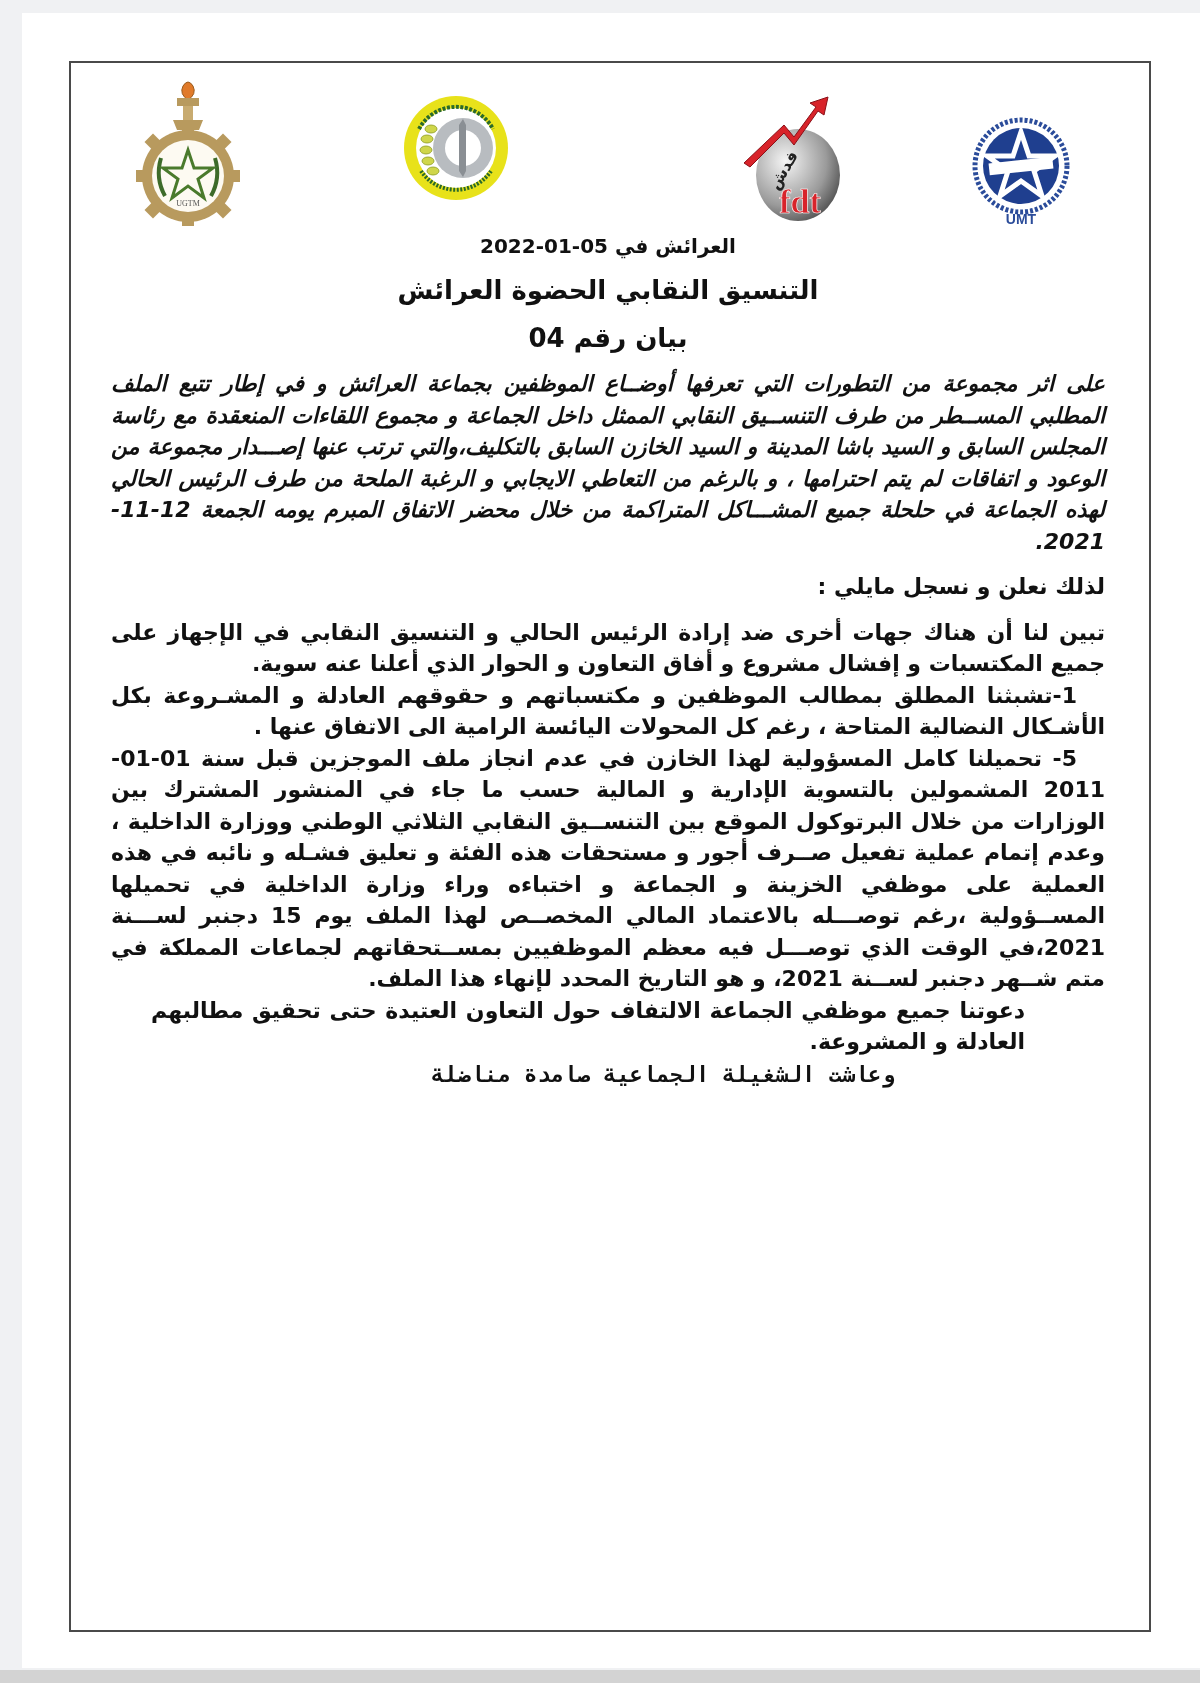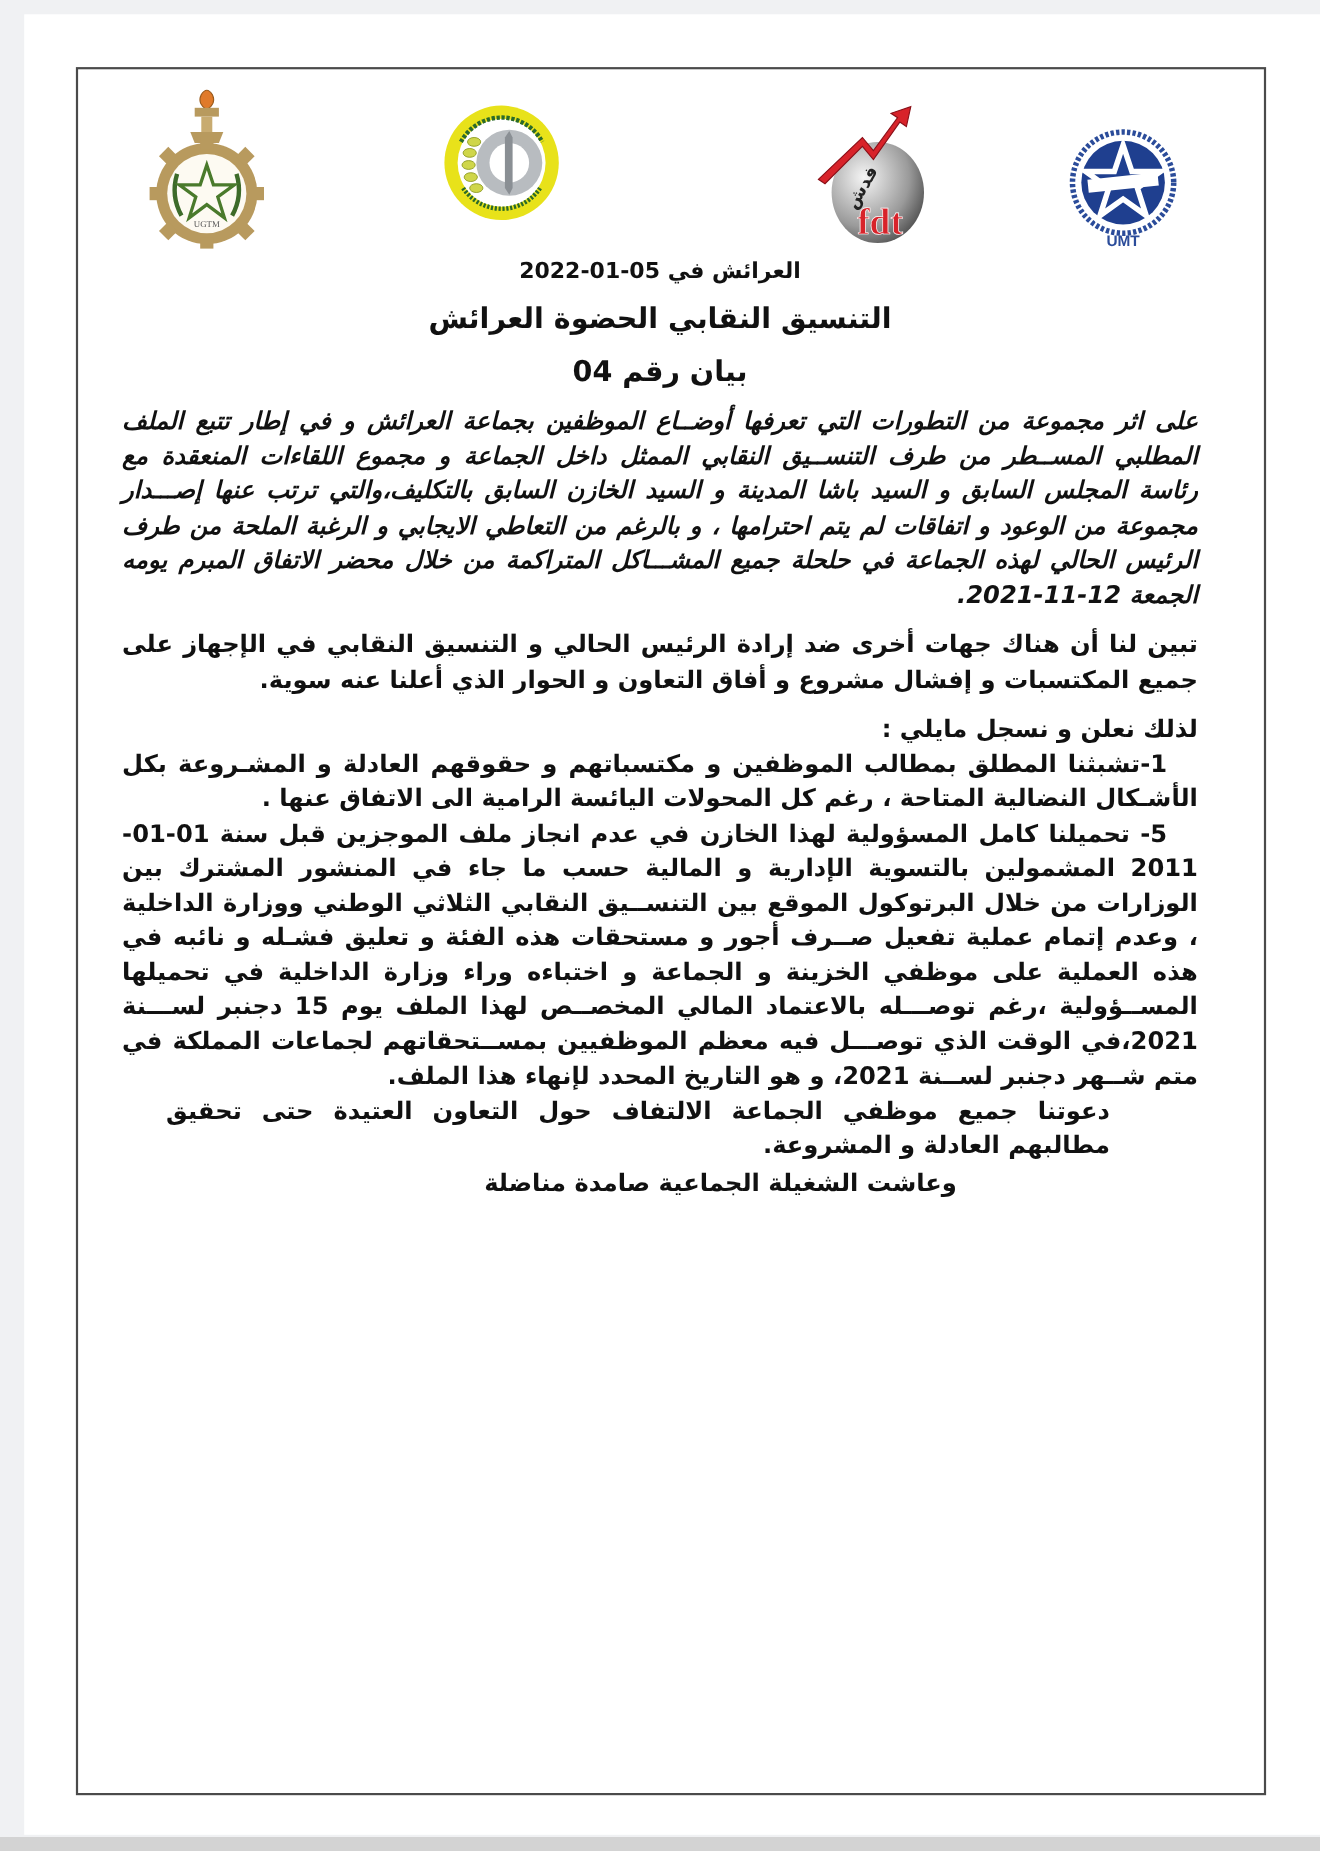--- a/index.html
+++ b/index.html
@@ -15,36 +15,36 @@
     position:absolute; left:69px; top:61px; width:1082px; height:1571px;
     border:2px solid #4a4a4a; box-sizing:border-box; background:#fff;
   }
   .logos { position:absolute; left:0; top:0; width:100%; height:170px; }
   .logo { position:absolute; }
   .logo-ugtm { left:62px; top:15px; width:110px; height:150px; }
   .logo-cdt { left:330px; top:30px; width:110px; height:110px; }
   .logo-fdt { left:665px; top:30px; width:110px; height:130px; }
   .logo-umt { left:900px; top:35px; width:100px; height:130px; }
 
-  .content { position:absolute; left:40px; right:60px; top:165px; direction:rtl; color:#111; }
+  .content { position:absolute; left:40px; right:44px; top:165px; direction:rtl; color:#111; }
   .center { text-align:center; font-weight:bold; }
   .date { font-size:20px; margin-top:0; height:36px; line-height:36px; }
   .title { font-size:26px; line-height:52px; }
   .subtitle { font-size:26px; line-height:44px; }
   .para {
     font-size:22px; font-weight:bold; line-height:31.5px; text-align:justify; text-align-last:right;
     font-family: "DejaVu Sans", sans-serif; letter-spacing:-0.3px;
   }
   .p1 { margin-top:8px;font-style:italic; }
   .p2 { margin-top:14px; }
   .p3 { margin-top:14px; }
   .items { margin-top:0; }
   .item { text-indent:28px; }
   .closing { padding-right:80px; padding-left:40px; }
-  .salute { text-align:center; font-size:22px; font-weight:bold; line-height:34px; margin-top:2px; padding-left:110px; }
+  .salute { text-align:center; font-size:22px; font-weight:bold; line-height:34px; margin-top:2px; padding-left:110px;font-family:Liberation Mono, monospace; }
 </style>
 </head>
 <body>
 
 <div class="page"></div>
 <div class="bottom-bar"></div>
 
 <div class="frame">
 
   <div class="logos">
@@ -110,22 +110,22 @@
       <text x="50" y="126" font-size="14" font-weight="bold" text-anchor="middle" fill="#2b4c9a" font-family="Liberation Sans, sans-serif">UMT</text>
     </svg>
   </div>
 
   <div class="content">
     <div class="center date">العرائش في 05-01-2022</div>
     <div class="center title">التنسيق النقابي الحضوة العرائش</div>
     <div class="center subtitle">بيان رقم 04</div>
 
     <div class="para p1">على اثر مجموعة من التطورات التي تعرفها أوضــاع الموظفين بجماعة العرائش و في إطار تتبع الملف المطلبي المســطر من طرف التنســيق النقابي الممثل داخل الجماعة و مجموع اللقاءات المنعقدة مع رئاسة المجلس السابق و السيد باشا المدينة و السيد الخازن السابق بالتكليف،والتي ترتب عنها إصـــدار مجموعة من الوعود و اتفاقات لم يتم احترامها ، و بالرغم من التعاطي الايجابي و الرغبة الملحة من طرف الرئيس الحالي لهذه الجماعة في حلحلة جميع المشـــاكل المتراكمة من خلال محضر الاتفاق المبرم يومه الجمعة 12-11-2021.</div>
+    <div class="para p3">لذلك نعلن و نسجل مايلي :</div>
     <div class="para p2">تبين لنا أن هناك جهات أخرى ضد إرادة الرئيس الحالي و التنسيق النقابي في الإجهاز على جميع المكتسبات و إفشال مشروع و أفاق التعاون و الحوار الذي أعلنا عنه سوية.</div>
-    <div class="para p3">لذلك نعلن و نسجل مايلي :</div>
 
     <div class="items">
       <div class="para item">1-تشبثنا المطلق بمطالب الموظفين و مكتسباتهم و حقوقهم العادلة و المشـروعة بكل الأشـكال النضالية المتاحة ، رغم كل المحولات اليائسة الرامية الى الاتفاق عنها .</div>
       <div class="para item">5- تحميلنا كامل المسؤولية لهذا الخازن في عدم انجاز ملف الموجزين قبل سنة 01-01-2011 المشمولين بالتسوية الإدارية و المالية حسب ما جاء في المنشور المشترك بين الوزارات من خلال البرتوكول الموقع بين التنســيق النقابي الثلاثي الوطني ووزارة الداخلية ، وعدم إتمام عملية تفعيل صــرف أجور و مستحقات هذه الفئة و تعليق فشـله و نائبه في هذه العملية على موظفي الخزينة و الجماعة و اختباءه وراء وزارة الداخلية في تحميلها المســؤولية ،رغم توصـــله بالاعتماد المالي المخصــص لهذا الملف يوم 15 دجنبر لســـنة 2021،في الوقت الذي توصـــل فيه معظم الموظفيين بمســتحقاتهم لجماعات المملكة في متم شــهر دجنبر لســنة 2021، و هو التاريخ المحدد لإنهاء هذا الملف.</div>
     </div>
 
     <div class="para closing">دعوتنا جميع موظفي الجماعة الالتفاف حول التعاون العتيدة حتى تحقيق مطالبهم العادلة و المشروعة.</div>
     <div class="salute">وعاشت الشغيلة الجماعية صامدة مناضلة</div>
   </div>
 </div>

